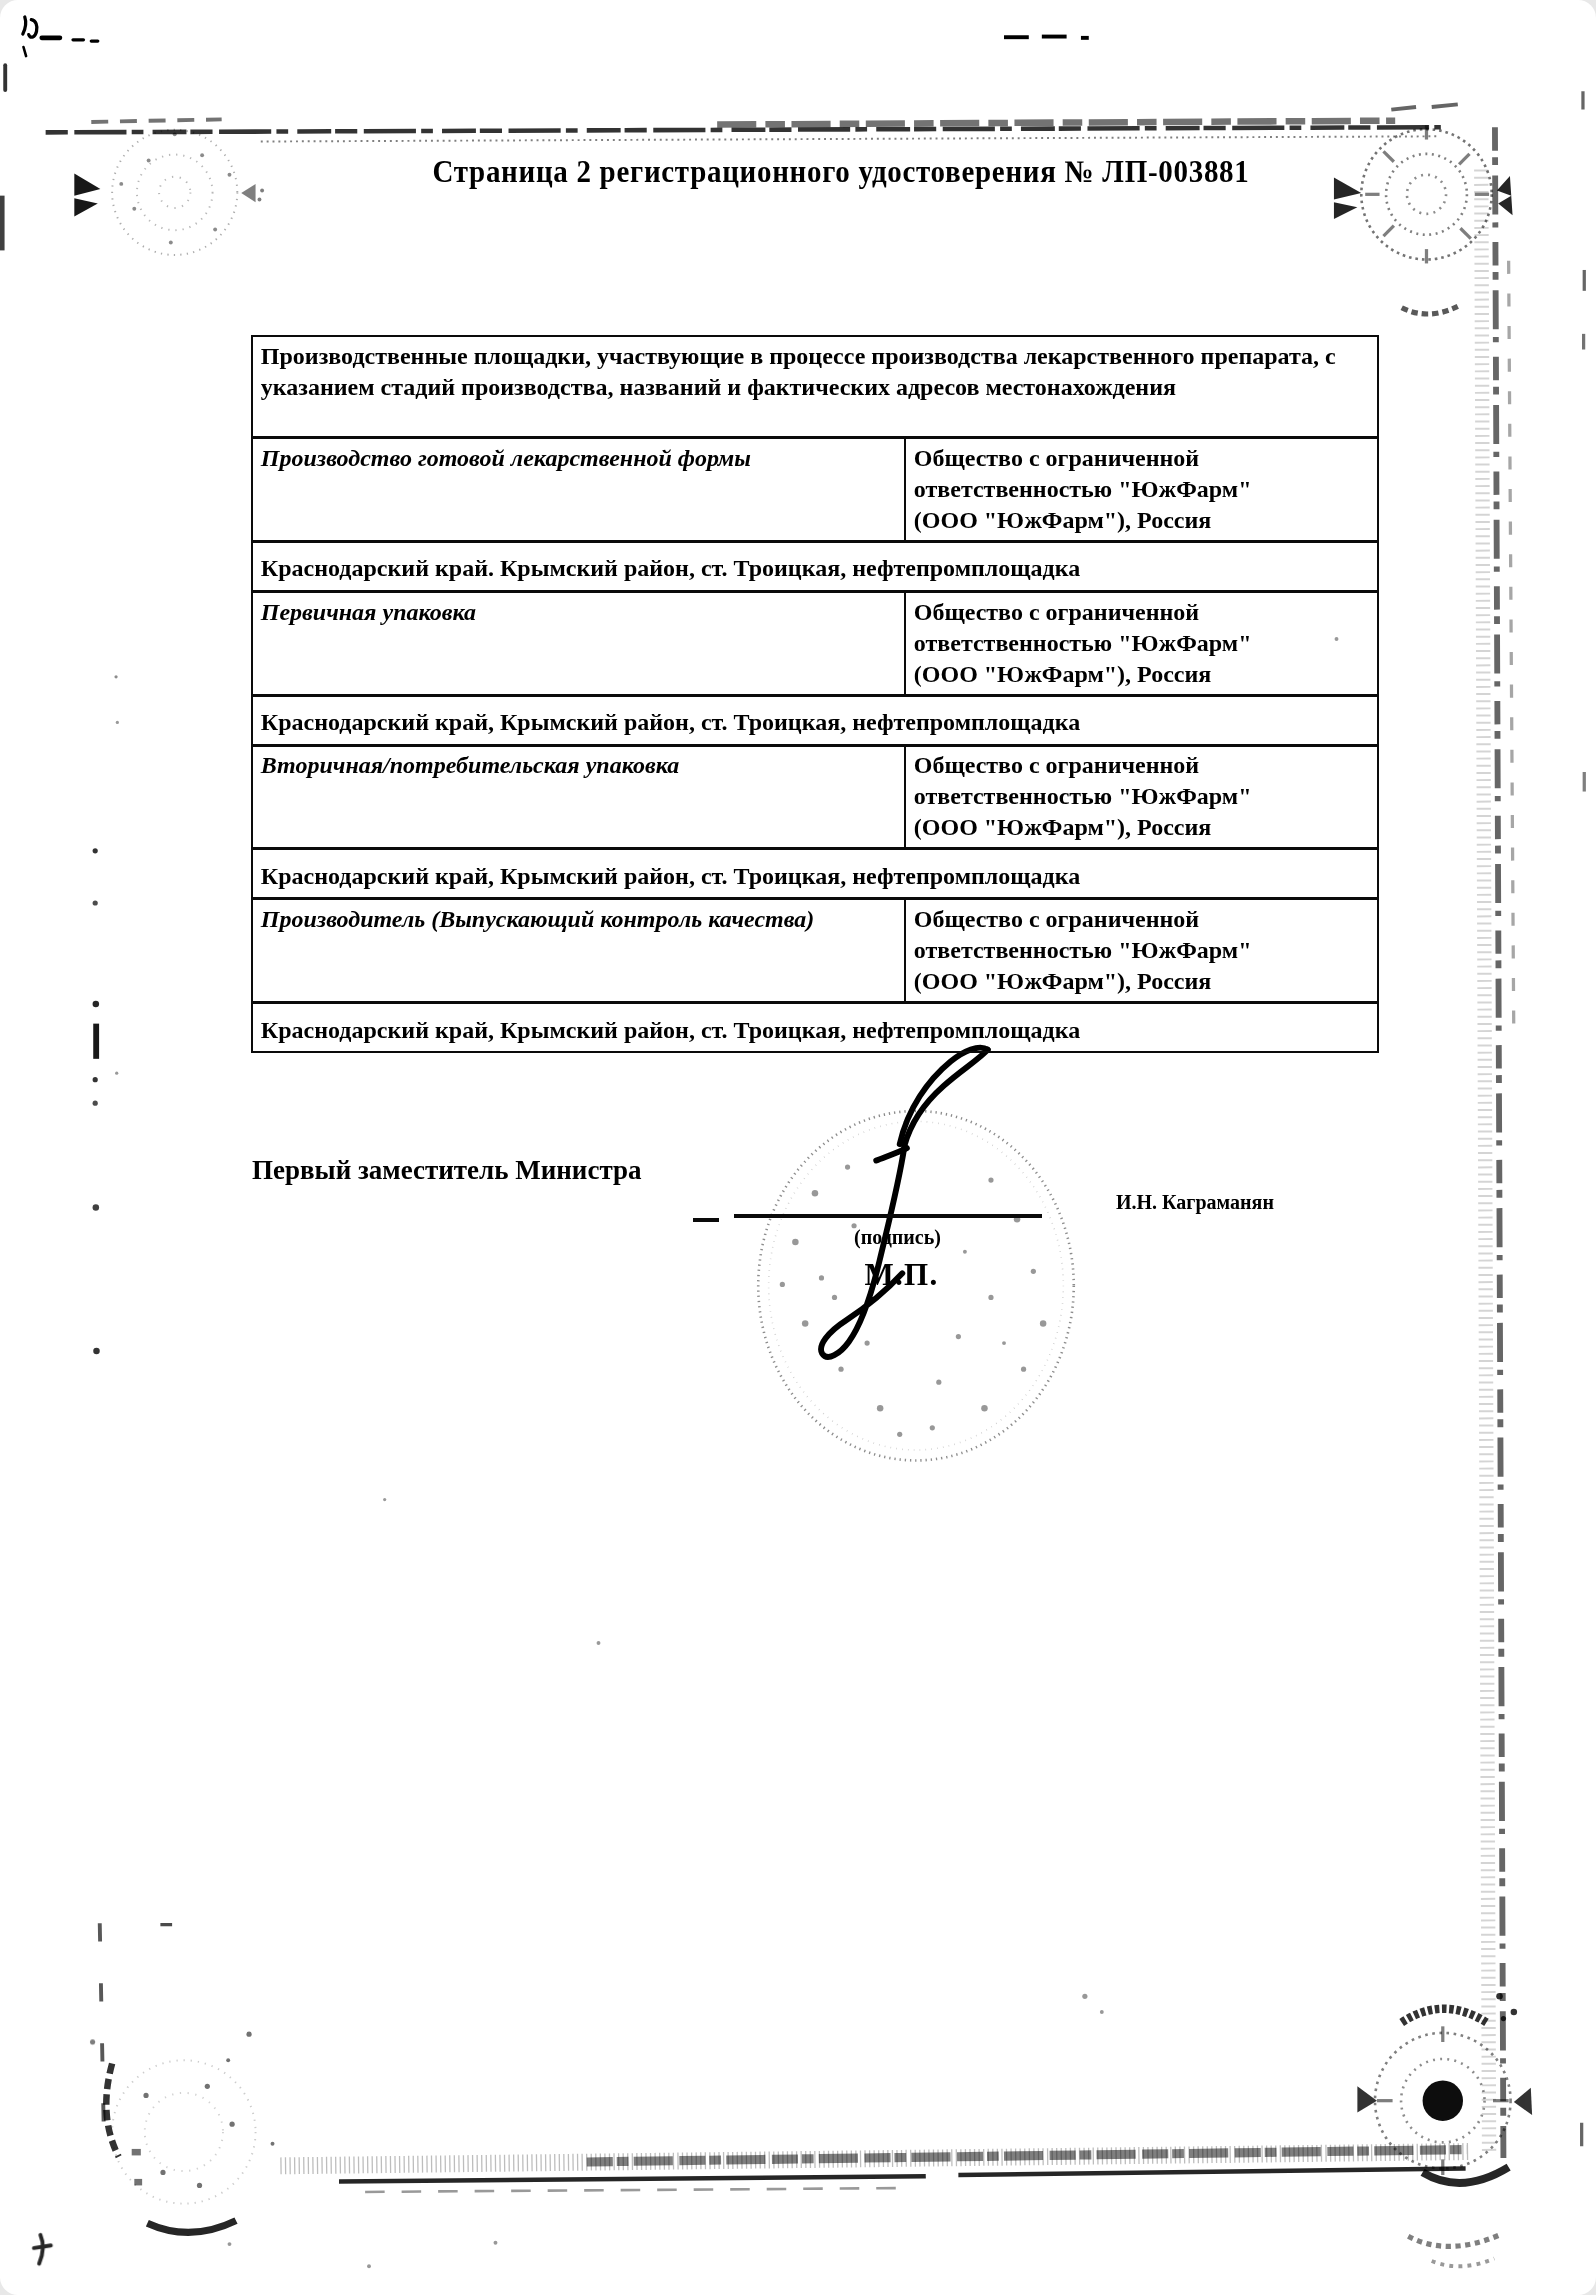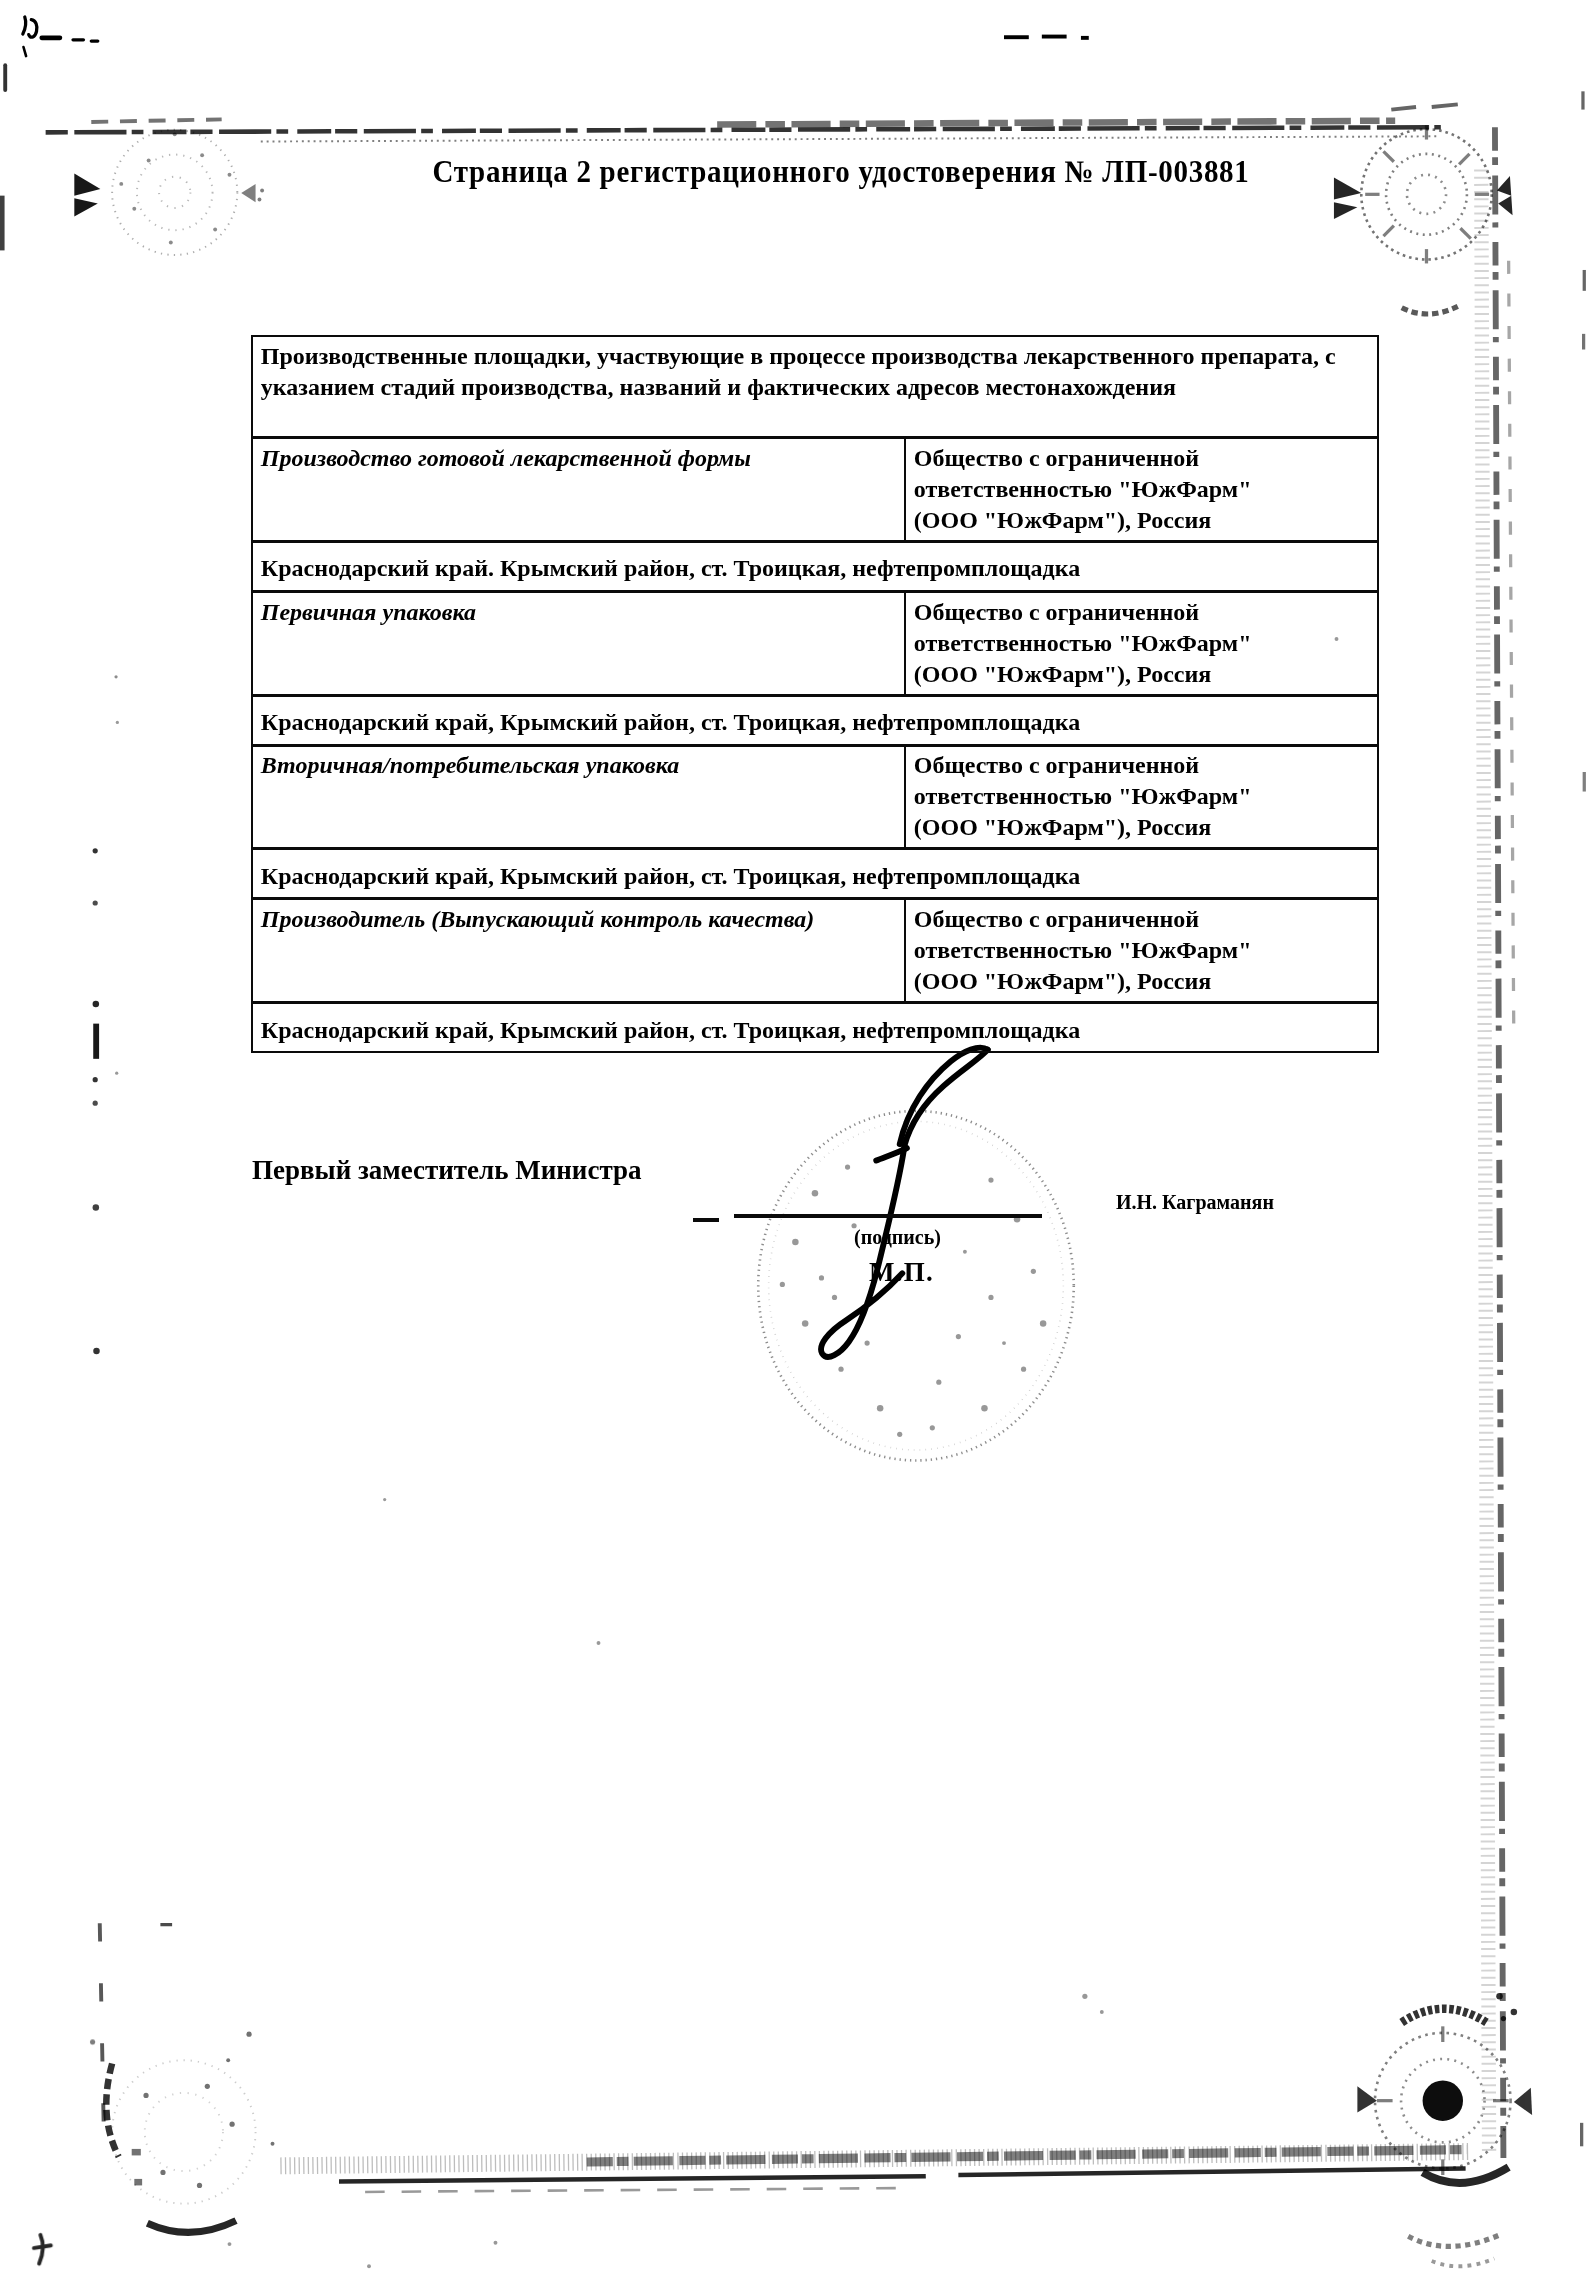--- a/index.html
+++ b/index.html
@@ -1,18 +1,18 @@
 <!DOCTYPE html>
 <html style="font-size:10.4px"><head>
 <meta charset="utf-8">
 <style>
   html,body{margin:0;padding:0;background:#e8e8e8;}
   .page{
     position:relative;width:1596px;height:2295px;background:#ffffff;
-    font-family:"Liberation Serif", serif;color:#000;overflow:hidden;
+    font-family:"Liberation Serif", serif;color:#000;overflow:hidden;border-radius:18px;
   }
   .artifacts{position:absolute;left:0;top:0;width:1596px;height:2295px;pointer-events:none;}
   .title{
     position:absolute;left:430px;top:155px;width:822px;text-align:center;
     font-size:29px;font-weight:700;letter-spacing:0.7px;white-space:nowrap;
     transform:scaleY(1.08);
   }
   .doc-table{
     position:absolute;left:251px;top:335px;width:1128px;
     border:2.6px solid #0a0a0a;box-sizing:border-box;
@@ -33,21 +33,21 @@
     position:absolute;left:1116px;top:1191px;font-size:20px;font-weight:700;white-space:nowrap;
   }
   .sig-line{position:absolute;left:734px;top:1214px;width:308px;height:3.9px;background:#0a0a0a;}
   .sig-line-tick{position:absolute;left:693px;top:1218px;width:26px;height:3.9px;background:#0a0a0a;}
   .sig-caption{
     position:absolute;left:826px;top:1226px;width:143px;text-align:center;
     font-size:20px;font-weight:700;
   }
   .seal-label{
     position:absolute;left:843px;top:1257px;width:117px;text-align:center;
-    font-size:27px;font-weight:700;letter-spacing:1.3px;
+    font-size:31px;font-weight:700;letter-spacing:1.3px;
   }
 </style>
 </head>
 <body>
 
 <div class="page">
 
   <svg class="artifacts" viewBox="0 0 2448 3520" xmlns="http://www.w3.org/2000/svg" stroke="#000" fill="#000">
 
     <g fill="none" stroke-width="5" stroke-linecap="round">

